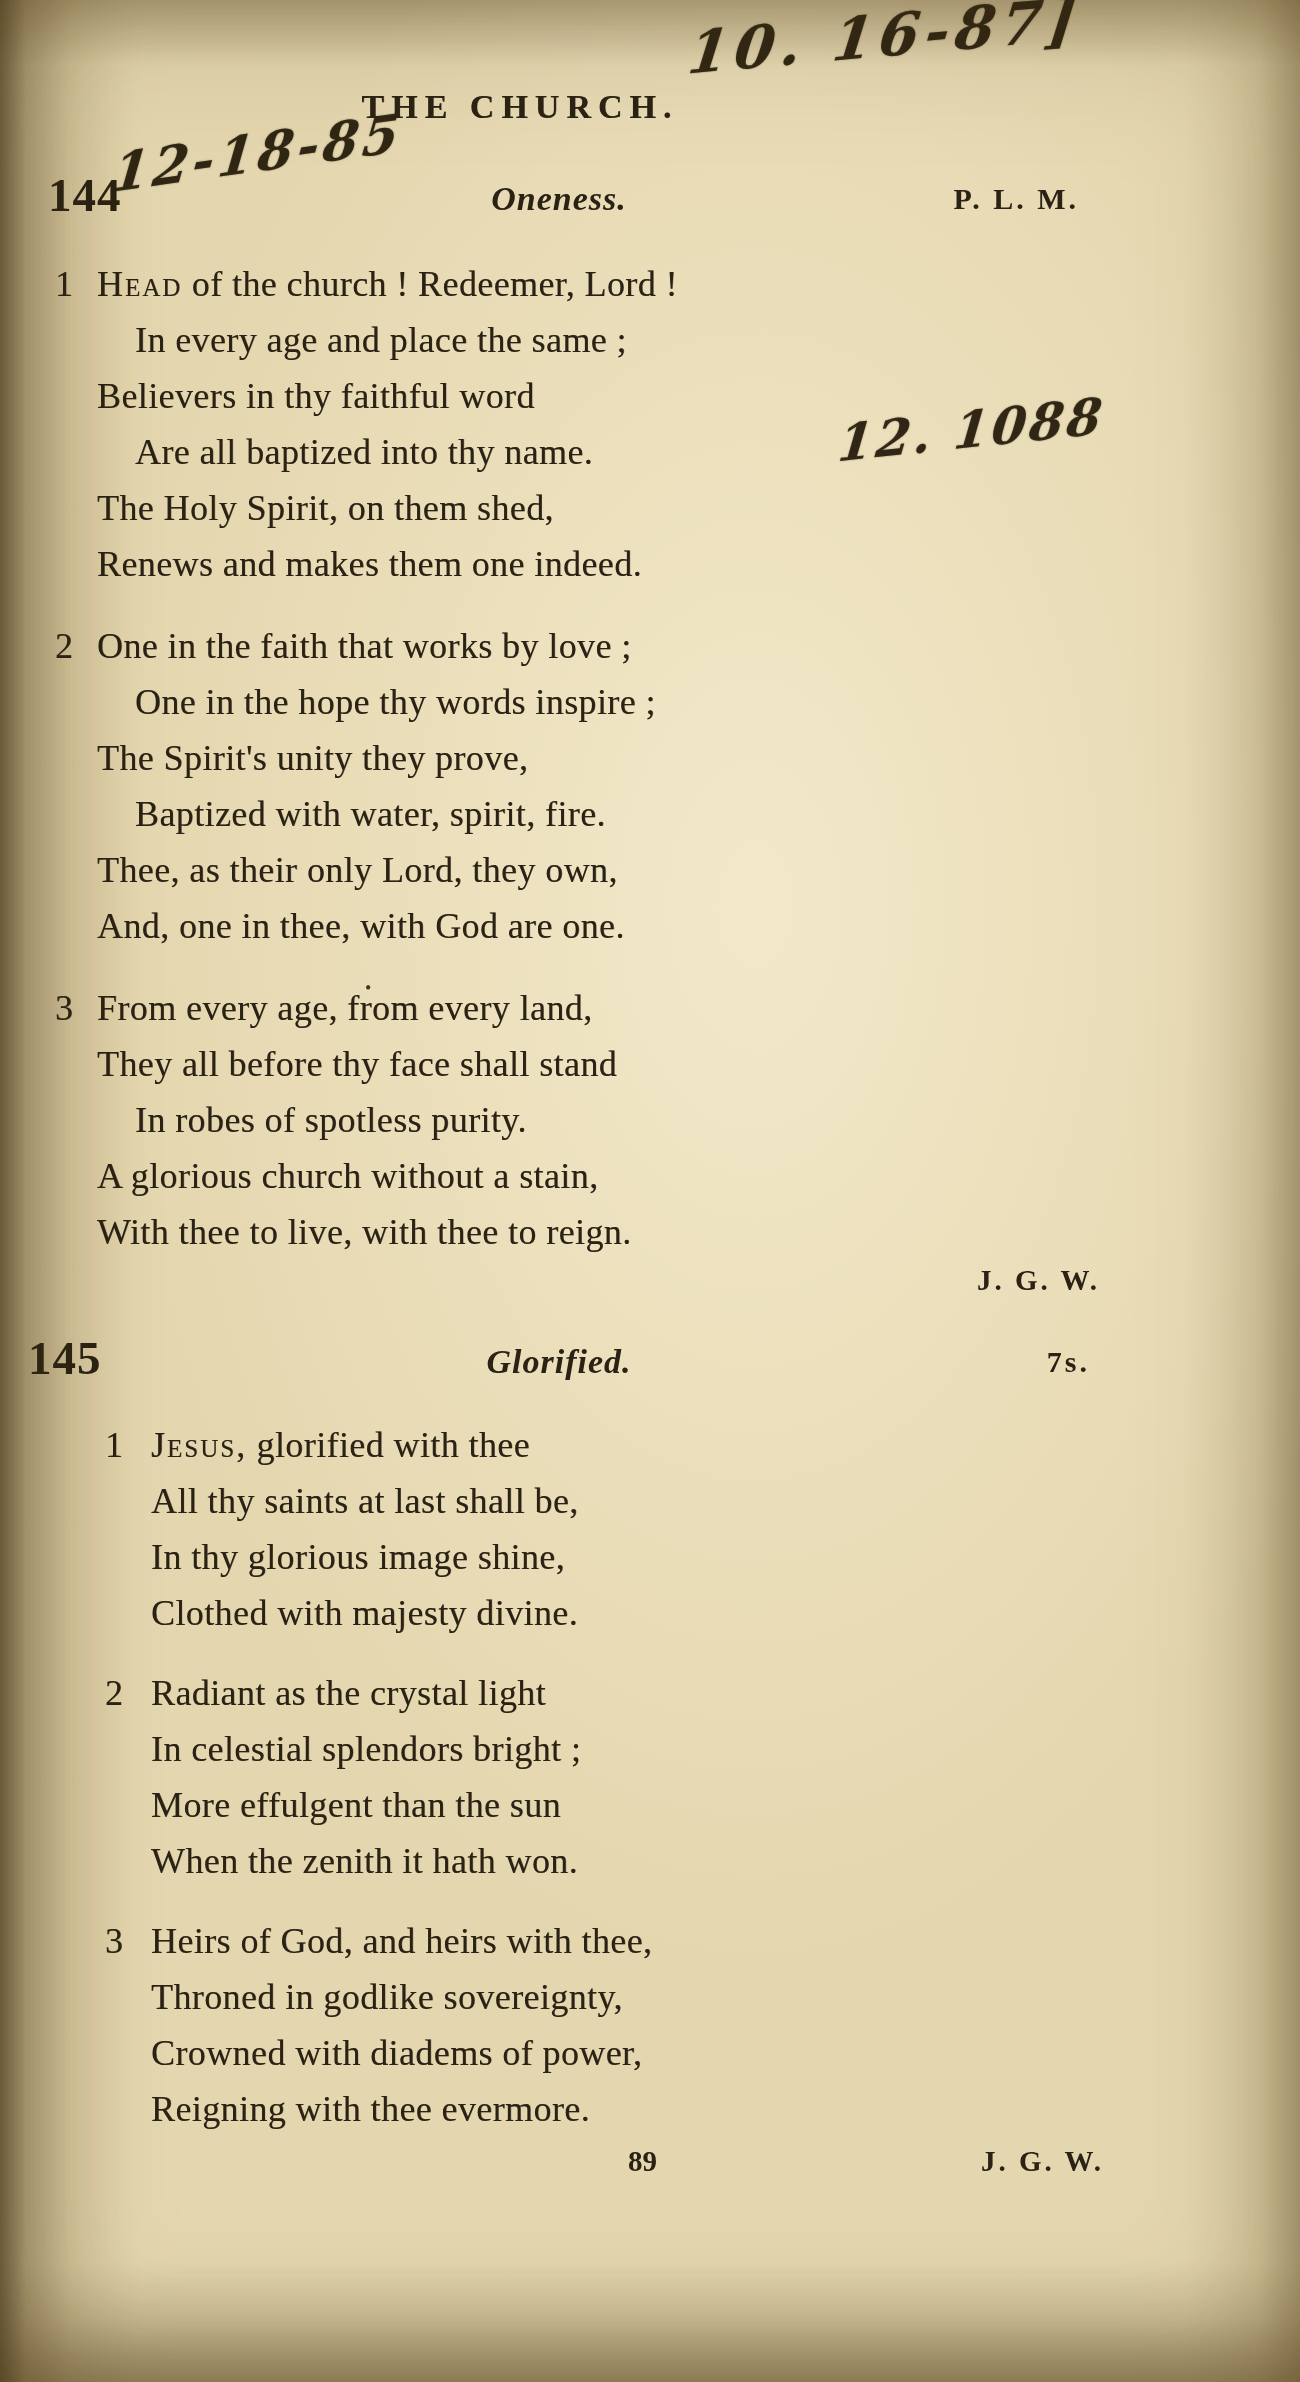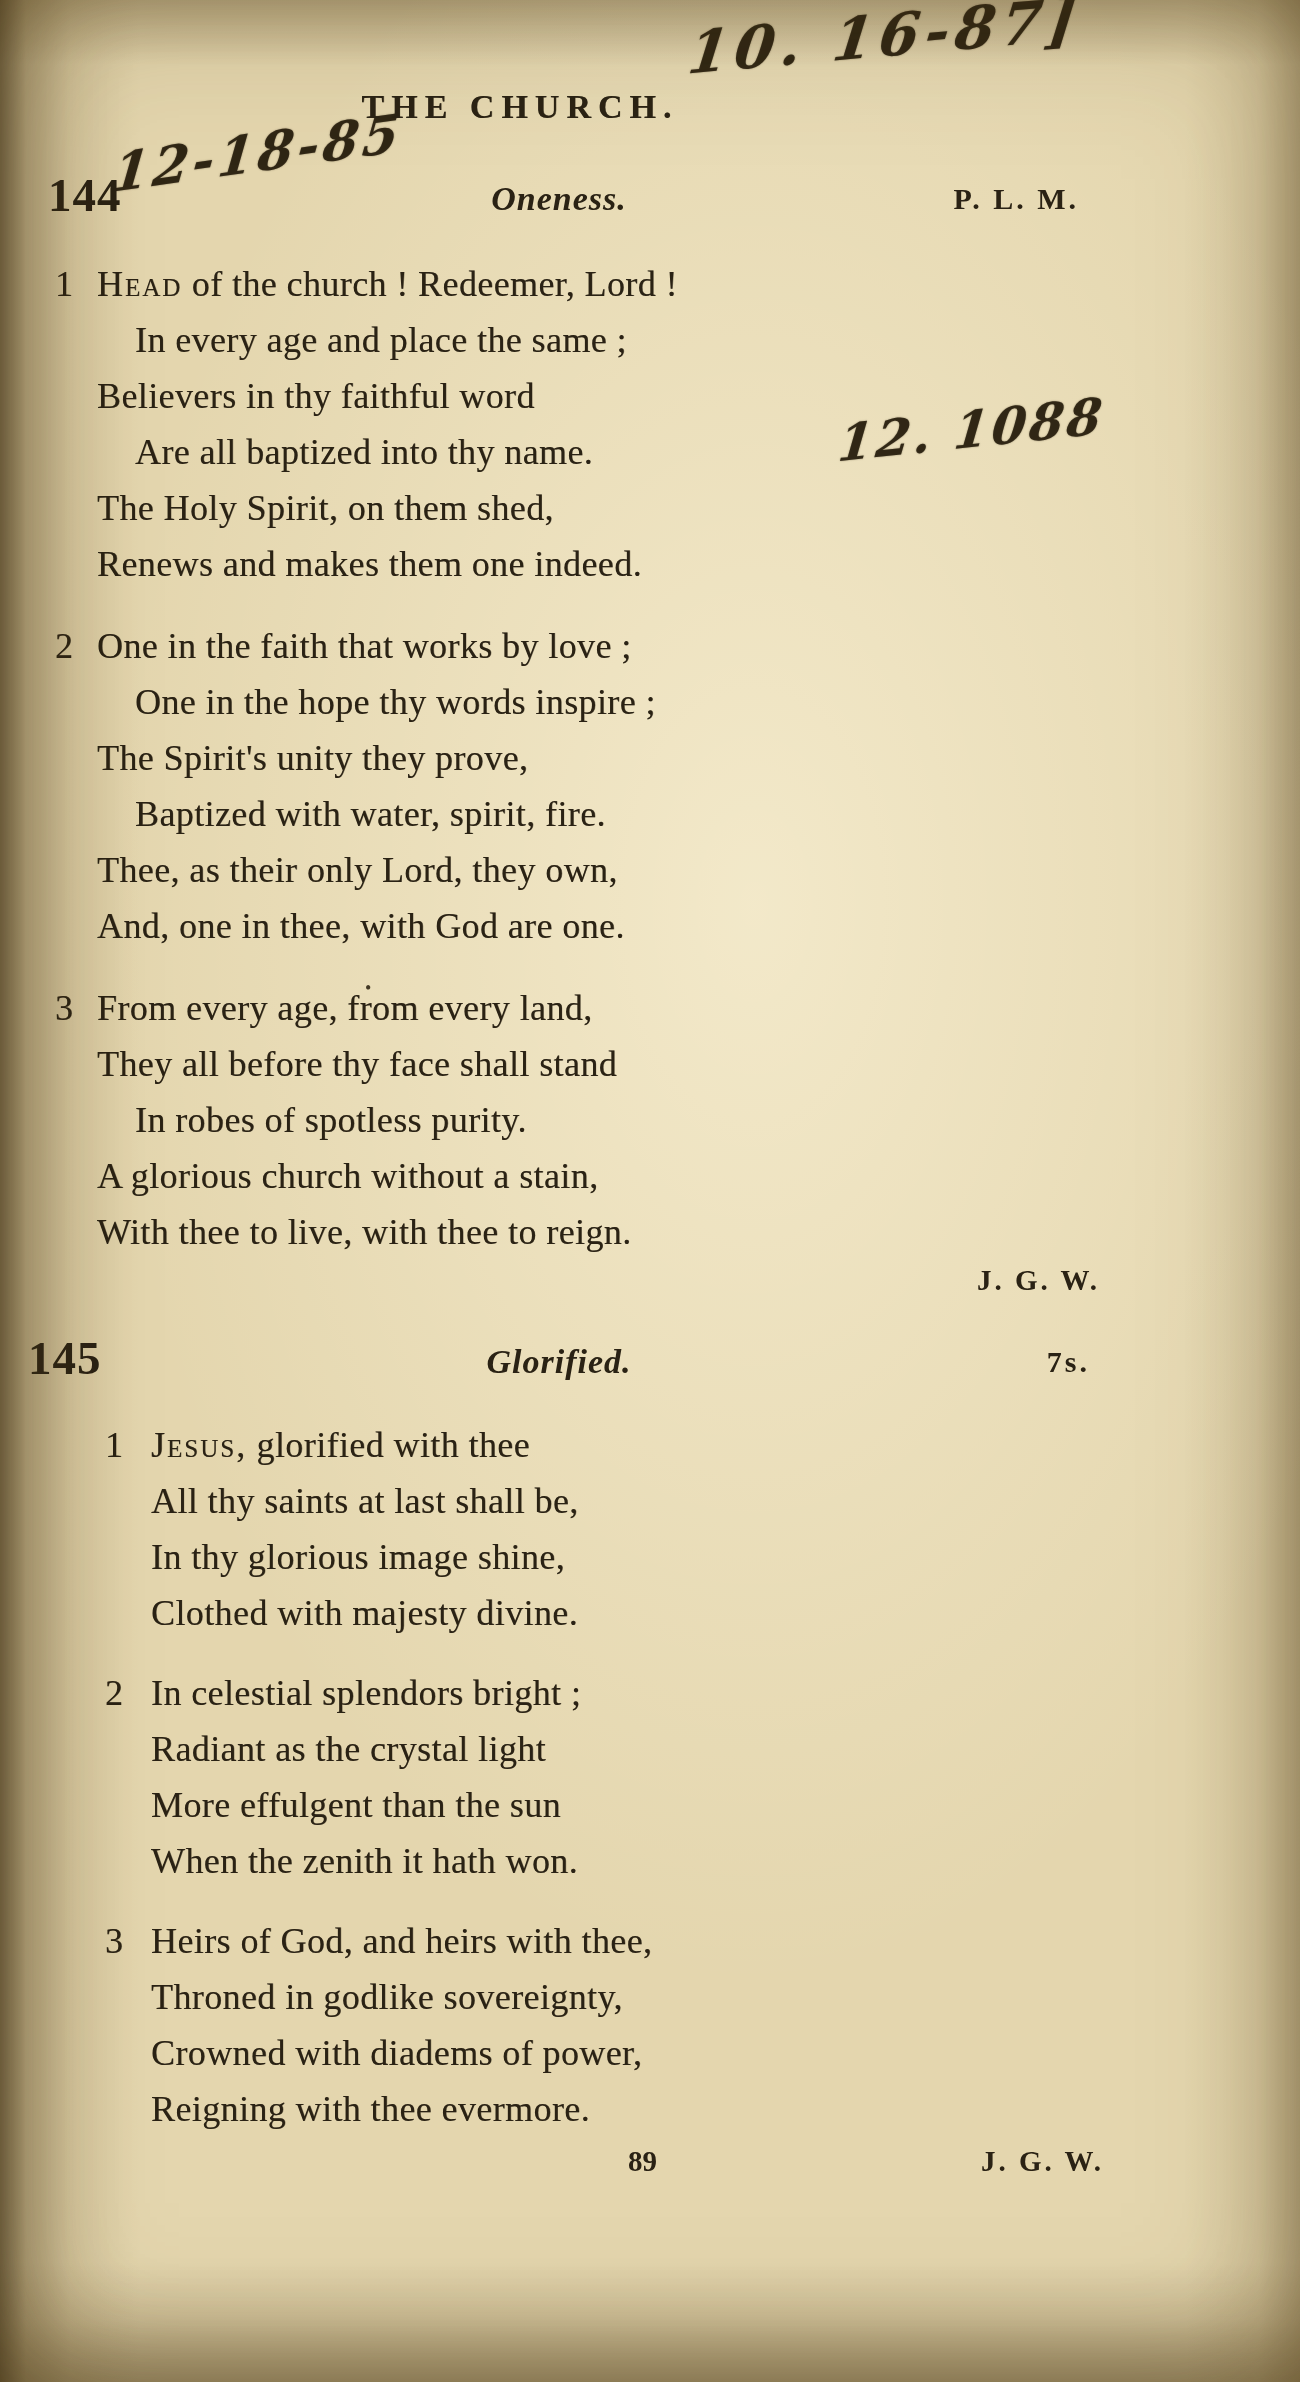--- a/index.html
+++ b/index.html
@@ -195,22 +195,22 @@
   <div class="verses" id="v145">
       <div class="verse">
         <span class="vnum">1</span>
         <div class="line"><span class="sc">Jesus,</span> glorified with thee</div>
         <div class="line">All thy saints at last shall be,</div>
         <div class="line">In thy glorious image shine,</div>
         <div class="line">Clothed with majesty divine.</div>
       </div>
       <div class="verse">
         <span class="vnum">2</span>
+        <div class="line">Radiant as the crystal light</div>
         <div class="line">In celestial splendors bright ;</div>
-        <div class="line">Radiant as the crystal light</div>
         <div class="line">More effulgent than the sun</div>
         <div class="line">When the zenith it hath won.</div>
       </div>
       <div class="verse">
         <span class="vnum">3</span>
         <div class="line">Heirs of God, and heirs with thee,</div>
         <div class="line">Throned in godlike sovereignty,</div>
         <div class="line">Crowned with diadems of power,</div>
         <div class="line">Reigning with thee evermore.</div>
       </div>

